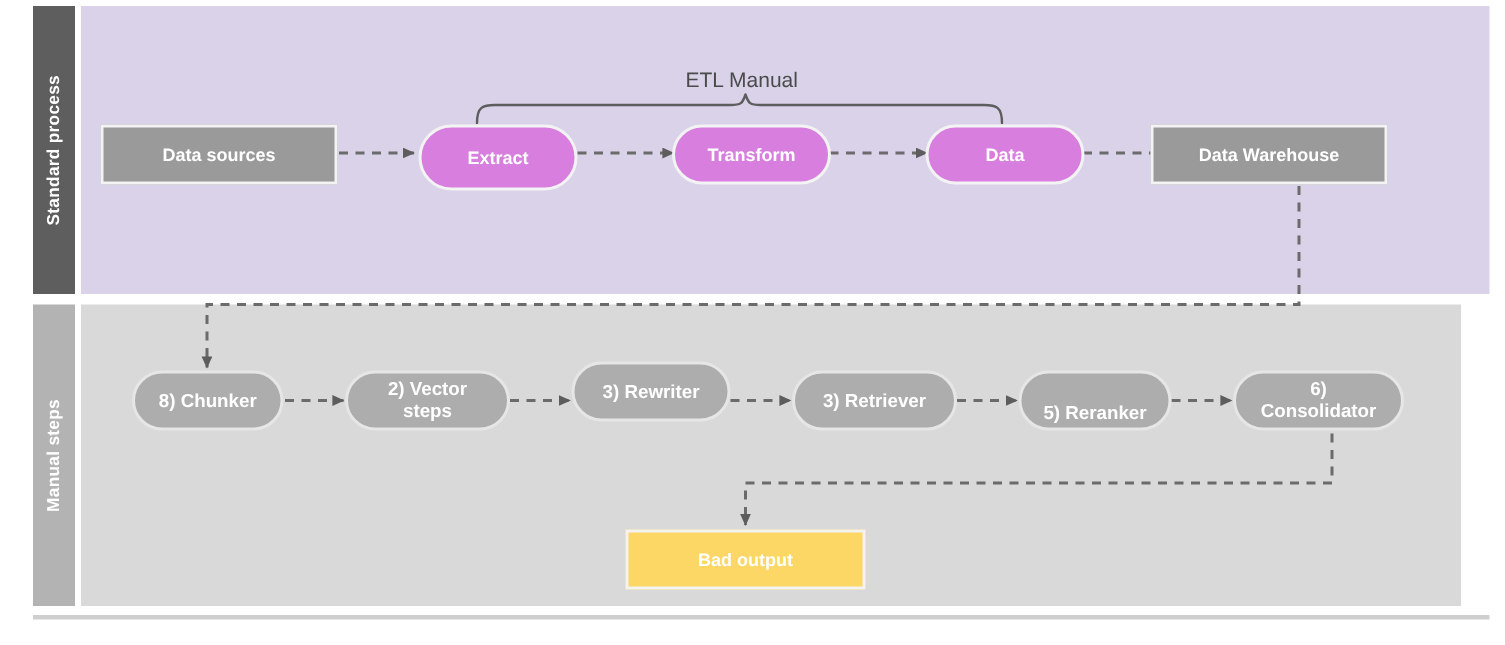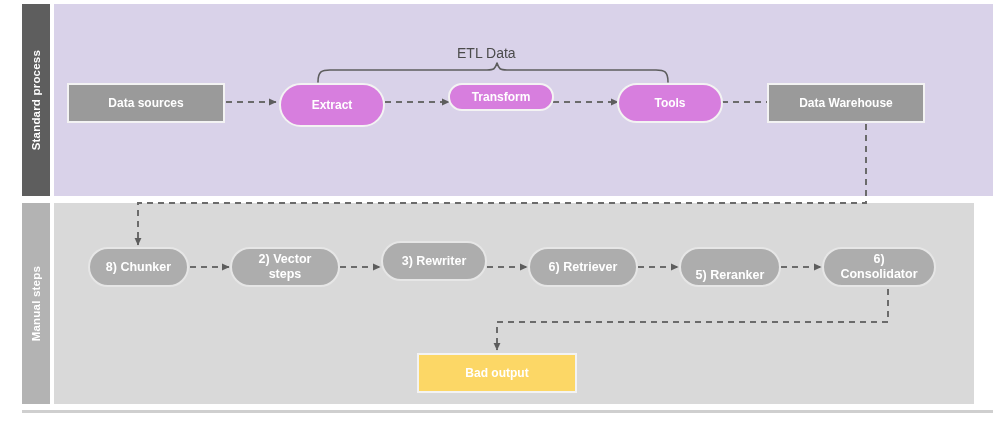--- a/index.html
+++ b/index.html
@@ -113,36 +113,36 @@
       <line x1="638" y1="267" x2="678" y2="267"></line>
       <line x1="781" y1="267" x2="821" y2="267"></line>
 
       <polyline points="888,289 888,322 497,322 497,350"></polyline>
     </g>
 
     <path d="M318,82 C318,71 322,70 330,70 L487,70 C494,70 495,69 497,63
              C499,69 500,70 507,70 L656,70 C664,70 668,71 668,82" stroke="#5d5d5d" stroke-width="1.6" fill="none" stroke-linecap="round" stroke-linejoin="round"></path>
   </svg>
 
-  <div class="brace-label" style="left:457px;top:45px;">ETL Data</div>
+  <div class="brace-label" style="left:457px;top:45px;">ETL Manual</div>
 
   <div class="node rect n-gray" style="left:67px;top:83px;width:158px;height:40px;">
     <span>Data sources</span>
   </div>
 
   <div class="node pill n-magenta" style="left:279px;top:83px;width:106px;height:44px;">
     <span>Extract</span>
   </div>
 
-  <div class="node pill n-magenta" style="left:448px;top:83px;width:106px;height:28px;justify-content:center;">
+  <div class="node pill n-magenta" style="left:448px;top:83px;width:106px;height:40px;justify-content:center;">
     <span>Transform</span>
   </div>
 
   <div class="node pill n-magenta" style="left:617px;top:83px;width:106px;height:40px;">
-    <span>Tools</span>
+    <span>Data</span>
   </div>
 
   <div class="node rect n-gray" style="left:767px;top:83px;width:158px;height:40px;">
     <span>Data Warehouse</span>
   </div>
 
   <div class="node pill n-step" style="left:88px;top:247px;width:101px;height:40px;">
     <span>8) Chunker</span>
   </div>
 
@@ -151,21 +151,21 @@
       <div>2) Vector</div>
       <div>steps</div>
     </div>
   </div>
 
   <div class="node pill n-step" style="left:381px;top:241px;width:106px;height:40px;">
     <span>3) Rewriter</span>
   </div>
 
   <div class="node pill n-step" style="left:528px;top:247px;width:110px;height:40px;">
-    <span>6) Retriever</span>
+    <span>3) Retriever</span>
   </div>
 
   <div class="node pill n-step" style="left:679px;top:247px;width:102px;height:40px;align-items:flex-end;">
     <span>5) Reranker</span>
   </div>
 
   <div class="node pill n-step" style="left:822px;top:247px;width:114px;height:40px;">
     <div>
       <div>6)</div>
       <div>Consolidator</div>

